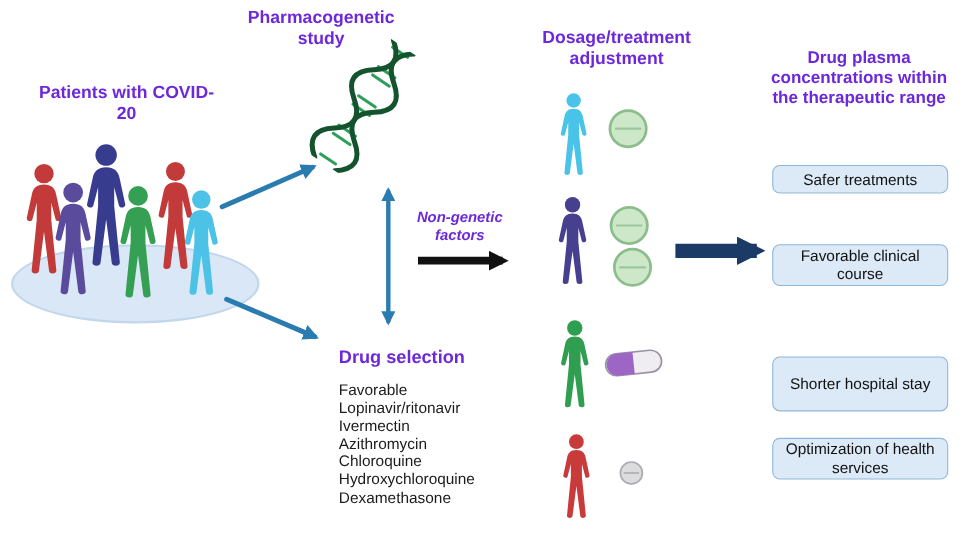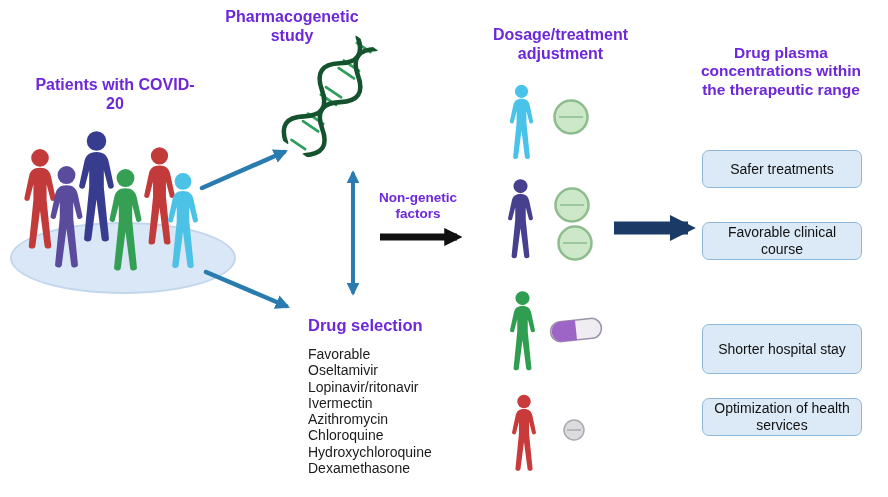--- a/index.html
+++ b/index.html
@@ -5,30 +5,30 @@
 <style>
   * { margin:0; padding:0; box-sizing:border-box; }
   body { font-family:"Liberation Sans", sans-serif; background:#ffffff; }
   .canvas { position:relative; width:888px; height:497px; background:#ffffff; overflow:hidden; }
   .abs { position:absolute; }
   .heading { font-weight:bold; color:#6d28d9; text-align:center; line-height:1.18; }
   .label-pharmaco   { left:212px; top:8px;  width:160px; font-size:16px; }
   .label-patients   { left:35px;  top:76px; width:160px; font-size:16px; }
   .label-dosage     { left:468px; top:26px; width:185px; font-size:16px; }
   .label-outcomes   { left:697px; top:44px; width:168px; font-size:15.5px; }
-  .label-nongenetic { left:372px; top:190px; width:92px; font-size:13.5px; }
+  .label-nongenetic { left:372px; top:190px; width:92px; font-size:13.5px;font-style:italic; }
   .label-drugsel    { left:296px; top:316px; width:150px; font-size:16.5px; text-align:left; padding-left:12px;}
   .drug-list { left:308px; top:346px; list-style:none; font-size:14px; line-height:16.3px; color:#1b1b1b; }
   .platform { left:10px; top:222px; width:226px; height:72px; background:#d9e7f6;
               border:2px solid #c2d6ec; border-radius:50%; }
   .person { display:block; }
   .outcome-box { left:702px; width:160px; background:#dce9f6; border:1.5px solid #8fb8d8;
                  border-radius:7px; display:flex; align-items:center; justify-content:center;
                  text-align:center; font-size:14px; color:#111; line-height:1.2; padding:4px 10px; }
-  .box-1 { top:150px; height:38px; }
+  .box-1 { top:150px; height:26px; }
   .box-2 { top:222px; height:38px; }
   .box-3 { top:324px; height:50px; }
   .box-4 { top:398px; height:38px;text-align:center; }
   .dna-wrap { left:300px; top:32px; width:90px; height:128px; }
   .dna-wrap svg { transform:rotate(34deg); transform-origin:50% 50%; }
   .capsule-wrap { transform:rotate(-6deg); }
 </style>
 </head>
 <body>
 
@@ -143,21 +143,20 @@
   <svg class="abs person" style="left:507px;top:394px" width="34" height="84" viewBox="0 0 40 100">
       <use href="#person-shape" fill="#c93a3a"></use>
     </svg>
   <svg class="abs" style="left:562px;top:418px" width="24" height="24">
     <circle cx="12" cy="12" r="10" stroke-width="1.5" fill="#dcdcdf" stroke="#a9a9af"></circle>
     <line x1="5" y1="12" x2="19" y2="12" stroke-width="1.5" stroke="#a9a9af"></line>
   </svg>
 
   <ul class="abs drug-list">
     <li>Favorable</li>
-    <li>Oseltamivir</li>
     <li>Lopinavir/ritonavir</li>
     <li>Ivermectin</li>
     <li>Azithromycin</li>
     <li>Chloroquine</li>
     <li>Hydroxychloroquine</li>
     <li>Dexamethasone</li>
   </ul>
 
   <div class="abs outcome-box box-1">Safer treatments</div>
   <div class="abs outcome-box box-2">Favorable clinical course</div>

